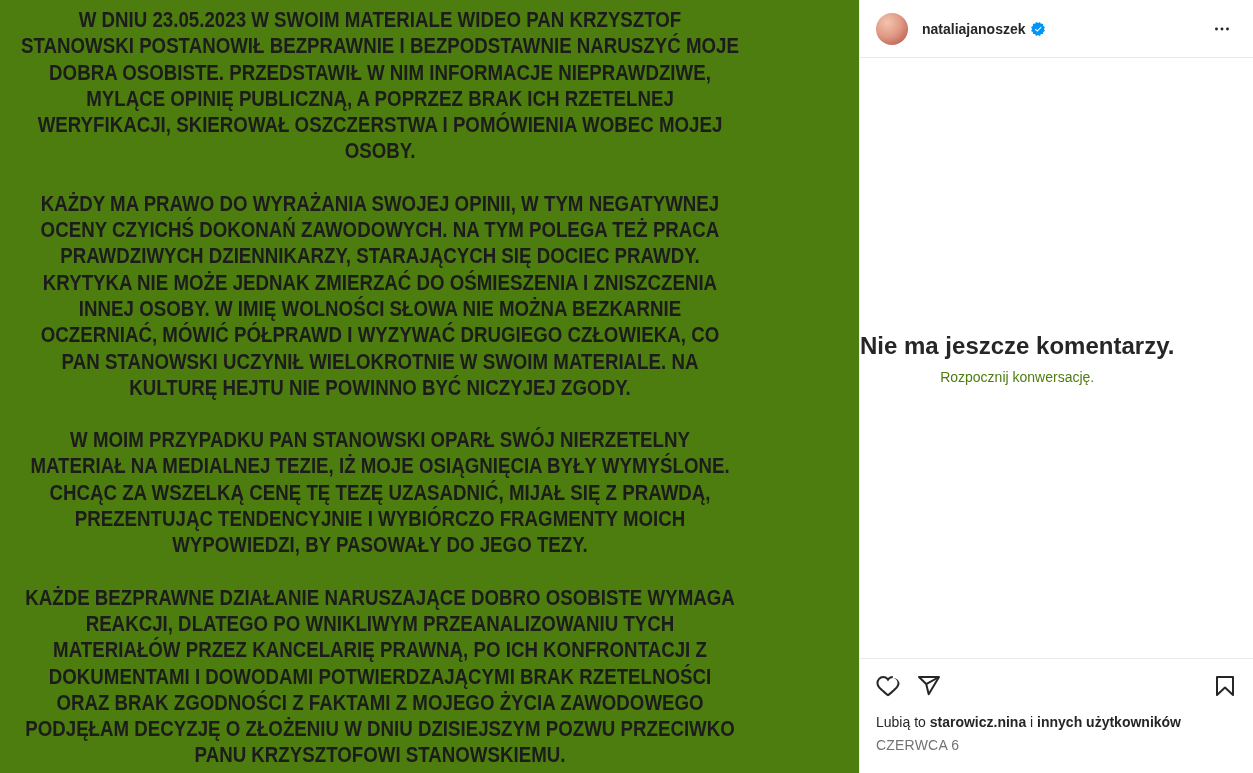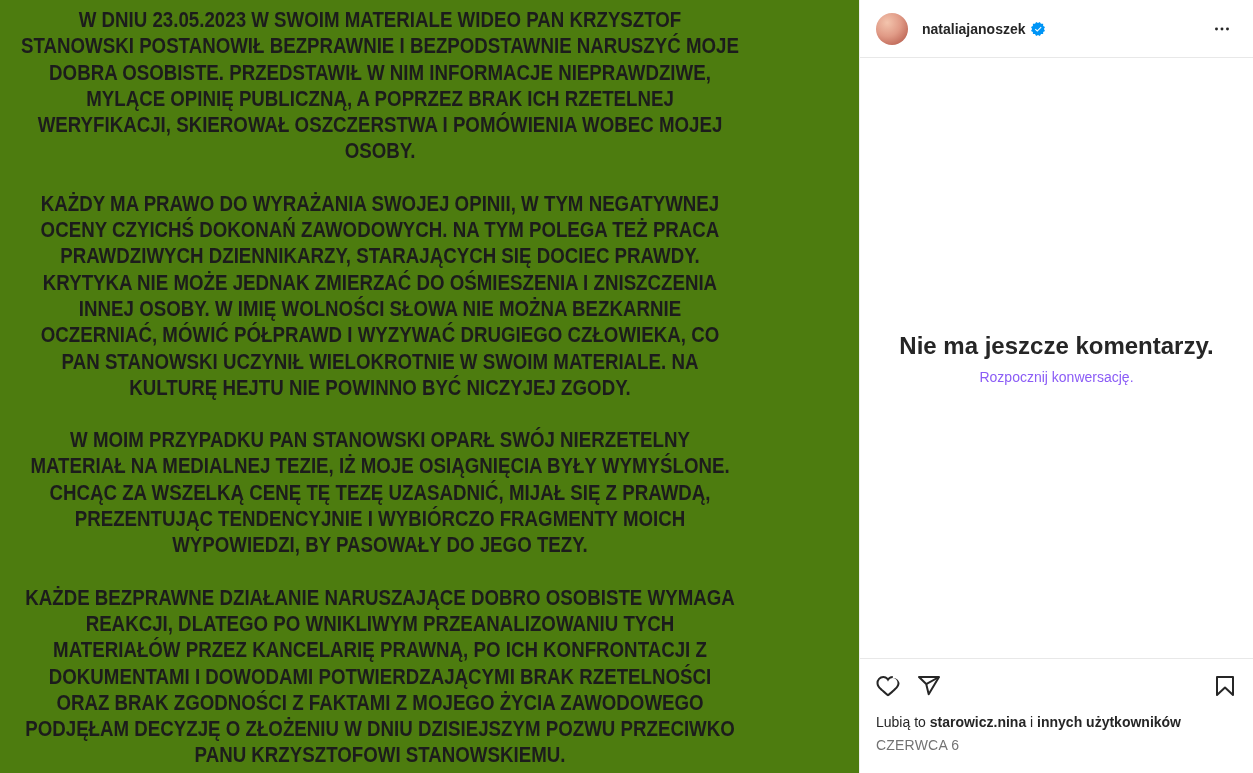--- a/index.html
+++ b/index.html
@@ -78,32 +78,32 @@
     margin-left: auto;
     background: none; border: 0; cursor: pointer;
     display: flex; align-items: center;
     padding: 4px;
   }
 
   .comments-area {
     flex: 1 1 auto;
     display: flex;
     align-items: center;
-    justify-content: center;
+    justify-content: flex-start;
   }
   .empty-state { text-align: center; }
   .empty-title {
     font-size: 24px;
     font-weight: 700;
     color: #262626;
   }
   .empty-subtitle {
     margin-top: 9px;
     font-size: 14px;
-    color: #8b5cf6;
+    color: #4d7c0f;
   }
 
   .panel-footer {
     flex: 0 0 auto;
     border-top: 1px solid #e8e8e8;
     padding: 15px 16px 20px 16px;
   }
   .actions-row {
     display: flex;
     align-items: center;

